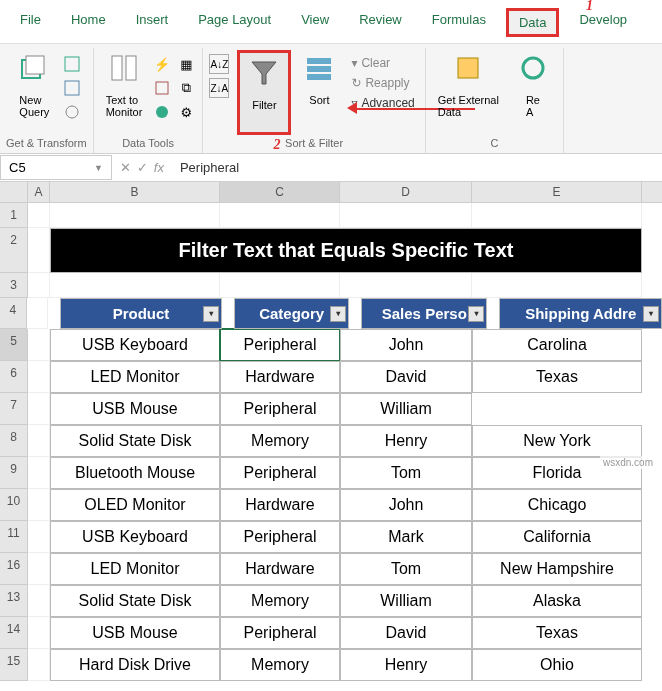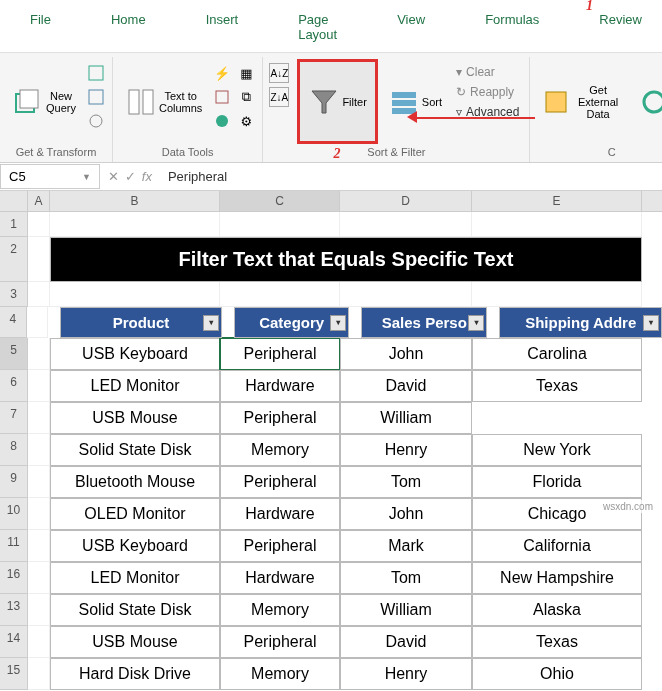--- a/index.html
+++ b/index.html
@@ -1,43 +1,43 @@
 <!DOCTYPE html>
 <html><head>
 <meta charset="utf-8">
 <style>
 * { box-sizing: border-box; margin: 0; padding: 0; }
 body { font-family: "Segoe UI", Arial, sans-serif; font-size: 13px; background: #fff; width: 662px; overflow: hidden; }
 
 
 .ribbon-tabs { display: flex; background: #fff; padding: 8px 0 6px 0; border-bottom: 1px solid #e0e0e0; }
-.ribbon-tab { padding: 4px 30px; color: #217346; font-size: 13px; cursor: pointer; }
+.ribbon-tab { padding: 4px 10px; color: #217346; font-size: 13px; cursor: pointer; margin-left: 10px; }
 .ribbon-tab.active { color: #217346; font-weight: normal; }
 .ribbon-tab[data-name="tab-data"] { border: 3px solid #e03131; color: #217346; background: #f0f0f0; }
 
 
 .ribbon { display: flex; background: #f5f5f5; border-bottom: 1px solid #d0d0d0; padding: 4px 0 0 0; height: 110px; position: relative; }
 .ribbon-group { display: flex; flex-direction: column; align-items: center; padding: 2px 6px; border-right: 1px solid #dcdcdc; position: relative; }
 .ribbon-group-items { display: flex; gap: 4px; flex: 1; }
 .ribbon-group-label { font-size: 11px; color: #666; text-align: center; padding: 2px 0; }
-.ribbon-btn { display: flex; align-items: center; justify-content: flex-start; padding: 2px 6px; min-width: 48px; cursor: pointer; font-size: 11px; text-align: center; gap: 2px; }
+.ribbon-btn { display: flex; flex-direction: column; align-items: center; justify-content: flex-start; padding: 2px 6px; min-width: 48px; cursor: pointer; font-size: 11px; gap: 10px; }
 .ribbon-btn .icon { width: 32px; height: 32px; display: flex; align-items: center; justify-content: center; }
 .ribbon-btn-sm { display: flex; align-items: center; font-size: 12px; gap: 4px; padding: 2px 4px; color: #888; }
 .ribbon-btn[data-name="filter-button"] { border: 3px solid #e03131; background: #e8e8e8; padding: 4px 8px; }
 .small-icons { display: flex; flex-direction: column; gap: 4px; padding-top: 4px;}
 .small-ic { width: 20px; height: 20px; display:flex; align-items:center; justify-content:center; }
 
 
 .anno { position: absolute; font-size: 14px; color: #e03131; font-weight: bold; font-style: italic; font-family: serif; }
 .arrow-line { position:absolute; border-top:2px solid #e03131; }
 .arrow-head { position:absolute; width:0;height:0;border-top:6px solid transparent;border-bottom:6px solid transparent;border-right:10px solid #e03131;}
 
 
 .formula-row { display: flex; border-bottom: 1px solid #d0d0d0; background:#fff; height:28px; align-items:center;}
-.namebox { width: 100px; border: 1px solid #ccc; padding: 4px 8px; font-size: 13px; display:flex; align-items:center; justify-content:space-between; }
+.namebox { width: 112px; border: 1px solid #ccc; padding: 4px 8px; font-size: 13px; display:flex; align-items:center; justify-content:space-between; }
 .namebox .dd { font-size:9px; color:#888;}
 .fx-icons { display:flex; gap:6px; padding:0 8px; color:#999; }
 .fx-icons span { font-size:13px; }
 .formula-input { flex:1; padding:4px 8px; font-size:13px; color:#333; }
 .grid-header-row { display: flex; background:#e6e6e6; border-bottom:1px solid #ccc;}
 .col-h { border-right:1px solid #ccc; text-align:center; font-size:12px; color:#555; padding:3px 0; background:#e6e6e6;}
 .row-h { width:28px; text-align:center; border-right:1px solid #ccc; border-bottom:1px solid #ccc; background:#e6e6e6; font-size:12px; color:#555; padding:5px 0;}
 .col-h.sel, .row-h.sel { background:#d4d4d4; }
 .sel-all { width:28px; background:#e6e6e6; border-right:1px solid #ccc;}
 .data-row { display:flex; }
@@ -50,33 +50,33 @@
 .cE { width:170px; }
 
 
 .banner { background:#000000; color:#fff; text-align:center; font-size:20px; font-weight:bold; padding:10px 0; border:1px solid #bbb; margin:0; }
 .table-head { background:#2f5597; color:#fff; text-align:center; font-weight:bold; font-size:15px; padding:6px 4px; border:1px solid #bbb; position:relative; display:flex; align-items:center; justify-content:center;margin-left:12px;}
 .table-head .fbtn { position:absolute; right:2px; top:50%; transform:translateY(-50%); width:16px; height:16px; background:#e8e8e8; border:1px solid #999; display:flex; align-items:center; justify-content:center; font-size:8px; color:#333;}
 .cell { border:1px solid #bbb; text-align:center; padding:6px 4px; font-size:16px; }
 .empty-cell { border-right:1px solid #eee; border-bottom:1px solid #eee; }
 .sel-cell { outline:2px solid #217346; outline-offset:-1px; }
 
-.watermark { position:absolute; right:6px; top:500px; font-size:10px; color:#999; background:rgba(255,255,255,0.7); padding:1px 3px;}
+.watermark { position:absolute; right:6px; top:456px; font-size:10px; color:#999; background:rgba(255,255,255,0.7); padding:1px 3px;}
 </style>
 </head>
 <body>
 
 <div class="ribbon-tabs" data-name="ribbon-tabs">
   <div class="ribbon-tab" data-name="tab-file">File</div>
   <div class="ribbon-tab" data-name="tab-home">Home</div>
   <div class="ribbon-tab" data-name="tab-insert">Insert</div>
   <div class="ribbon-tab" data-name="tab-page-layout">Page Layout</div>
   <div class="ribbon-tab" data-name="tab-view">View</div>
+  <div class="ribbon-tab" data-name="tab-review">Review</div>
   <div class="ribbon-tab" data-name="tab-formulas">Formulas</div>
-  <div class="ribbon-tab" data-name="tab-review">Review</div>
   <div class="ribbon-tab active" data-name="tab-data">Data</div>
   <div class="ribbon-tab" data-name="tab-developer">Develop</div>
   <span class="anno" style="top:-2px; left:586px;" data-name="annotation-1">1</span>
 </div>
 
 <div class="ribbon" data-name="ribbon">
   <div class="ribbon-group" data-name="group-get-transform">
     <div class="ribbon-group-items">
       <div class="ribbon-btn" data-name="new-query-button">
         <span class="icon" data-name="new-query-icon">
@@ -112,21 +112,21 @@
   <div class="ribbon-group" data-name="group-data-tools">
     <div class="ribbon-group-items">
       <div class="ribbon-btn" data-name="text-to-columns-button">
         <span class="icon" data-name="text-to-columns-icon">
             <svg width="28" height="28">
               <rect x="2" y="2" width="10" height="24" fill="#fff" stroke="#888"></rect>
               <rect x="16" y="2" width="10" height="24" fill="#fff" stroke="#888"></rect>
             </svg>
           </span>
         <span data-name="text-to-columns-label" style="white-space:pre-line">Text to
-Columns</span>
+Monitor</span>
       </div>
       <div class="small-icons">
         <span class="small-ic" data-name="flash-fill-icon">⚡</span>
         <span class="small-ic" data-name="remove-duplicates-icon">
             <svg width="16" height="16">
               <rect width="12" height="12" x="2" y="2" fill="none" stroke="#a55"></rect>
             </svg>
           </span>
         <span class="small-ic" data-name="data-validation-icon">
             <svg width="16" height="16">

